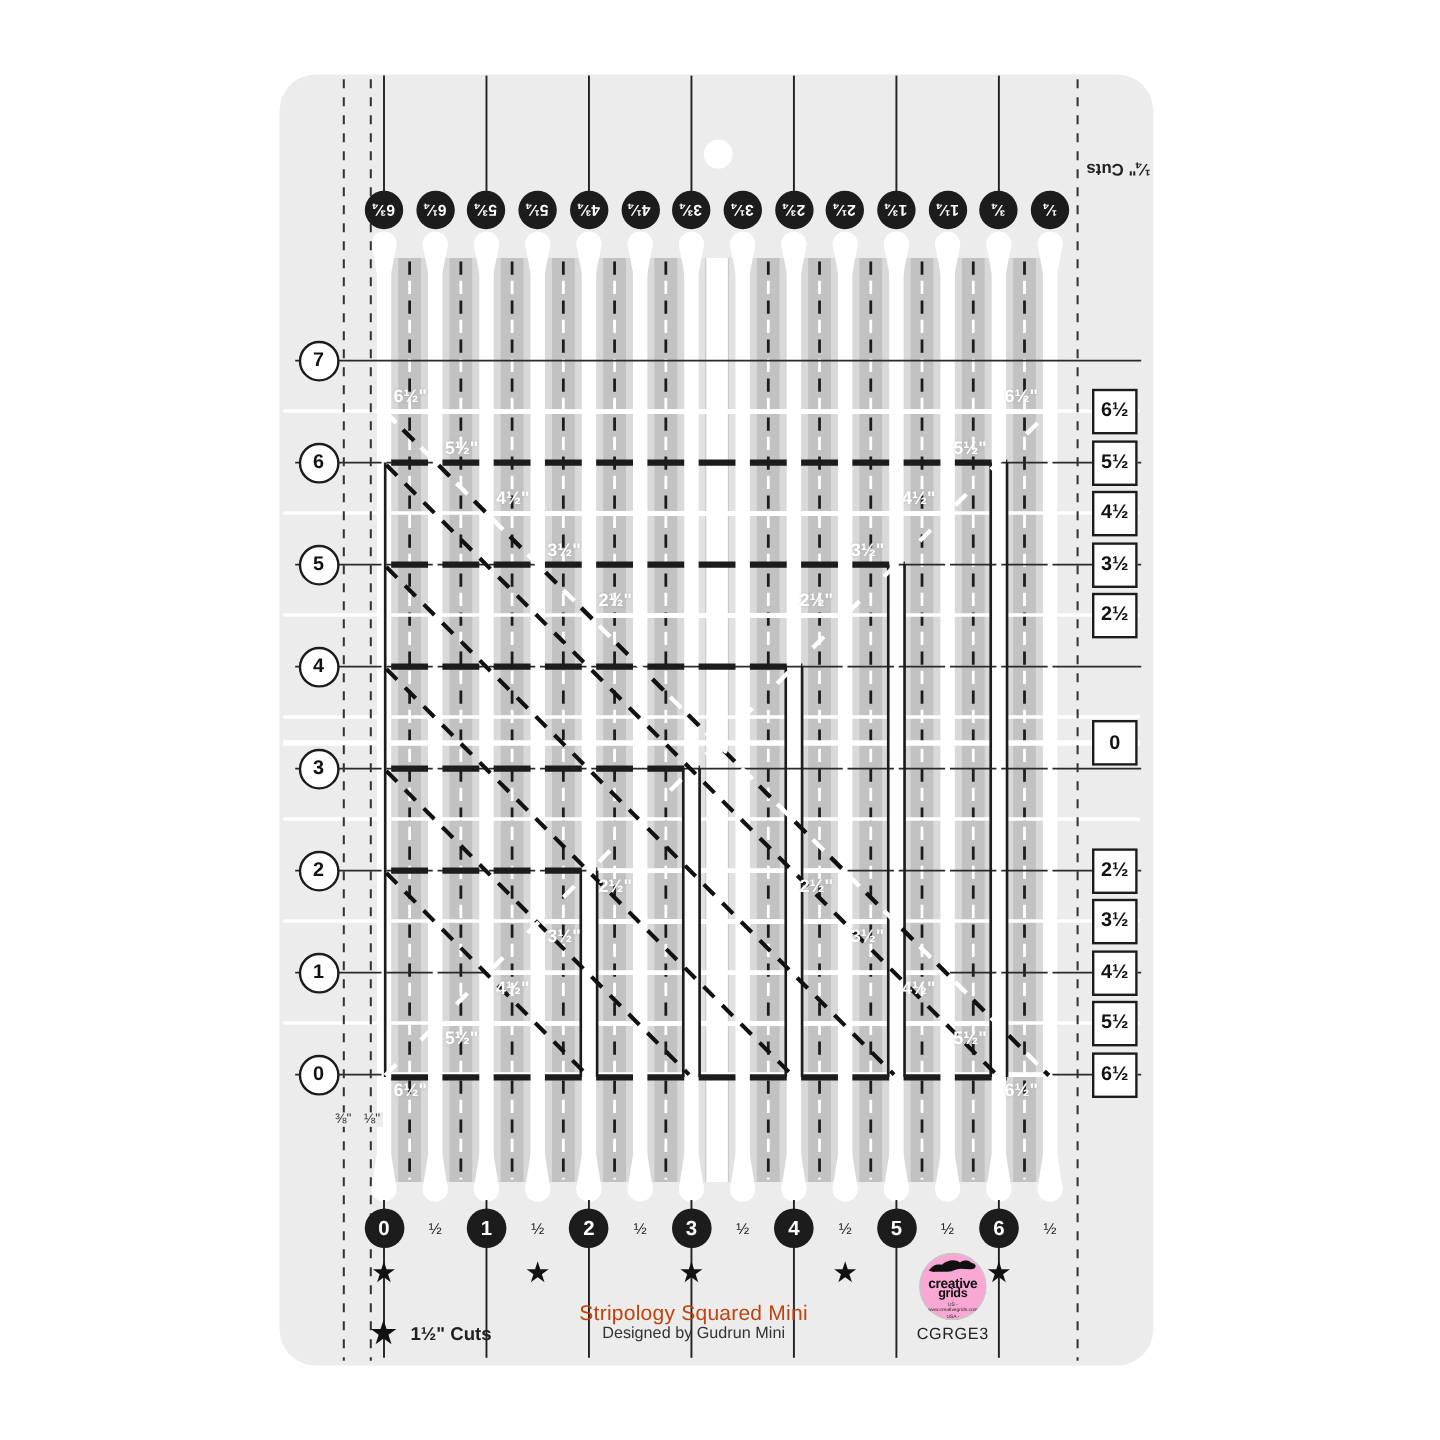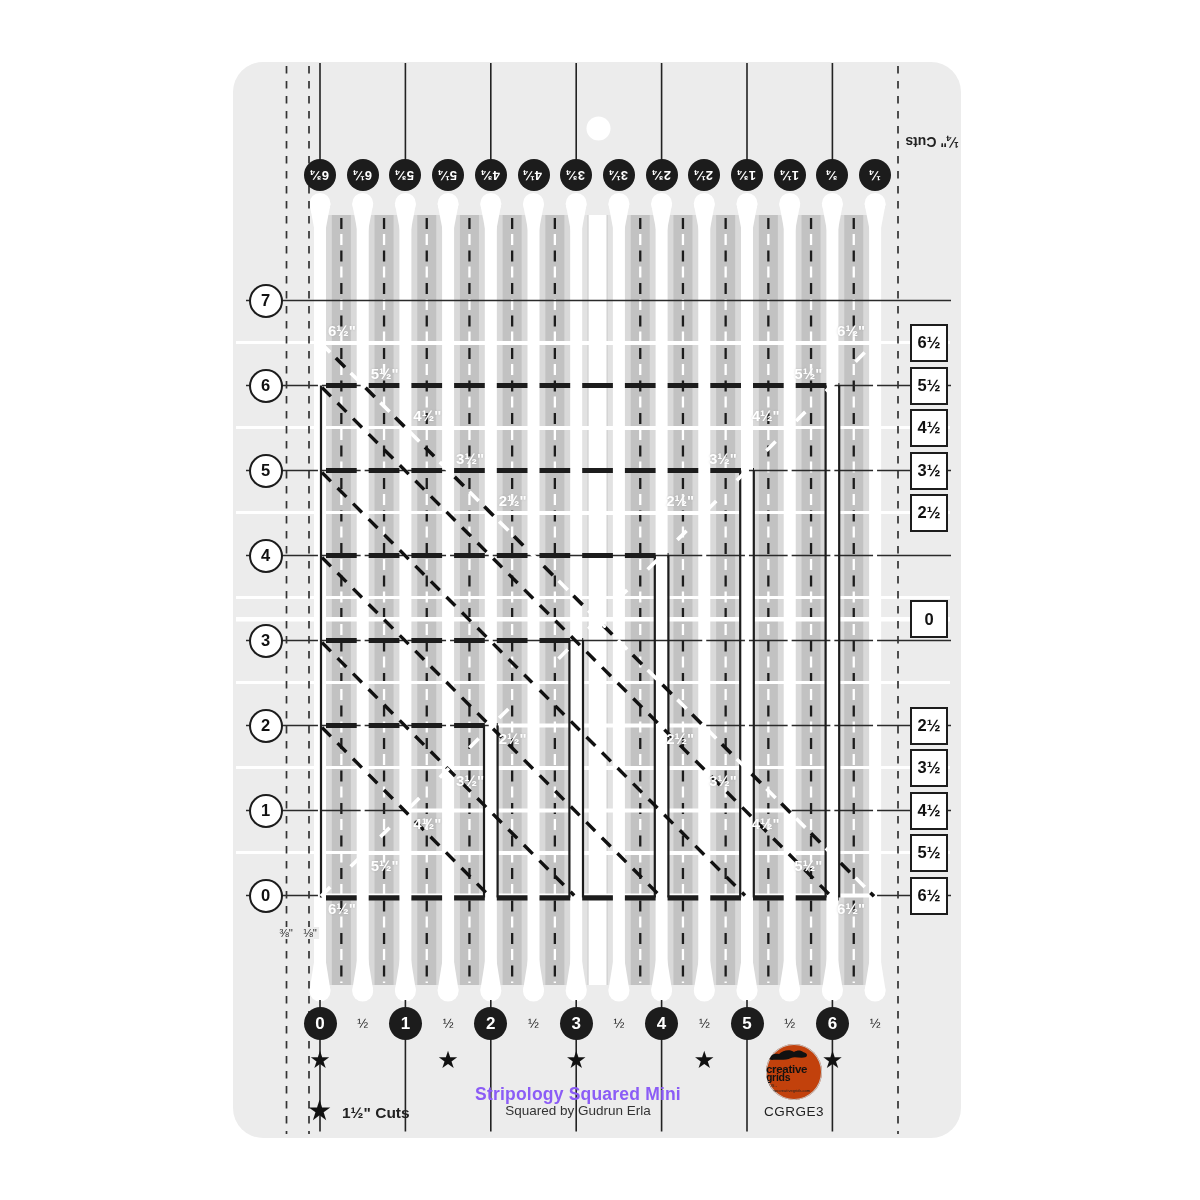--- a/index.html
+++ b/index.html
@@ -20,23 +20,23 @@
       font-size:16.5px;font-weight:bold;color:#111}
   .rb{width:38px;height:38px;background:#fff;border:2.6px solid #1c1c1c;box-sizing:border-box;
       display:flex;align-items:center;justify-content:center;font-size:16.5px;font-weight:bold;color:#111}
   .sq-label{width:48px;margin-left:-24px;text-align:center;color:#fff;font-weight:bold;font-size:15px;
             text-shadow:0 0 2px rgba(120,120,120,.35)}
   .star{color:#111;text-align:center}
   #quarter-cuts{width:100px;text-align:center;transform:rotate(180deg);font-size:14px;font-weight:600;color:#222}
   .offset-label{font-size:11.5px;color:#333;background:#ececec;padding:0 2px;transform:translateX(-50%)}
   #legend-star{font-size:28px;line-height:28px;color:#111}
   #star-cuts{font-size:15.5px;font-weight:600;color:#222}
-  #title{width:420px;text-align:center;font-size:17.5px;font-weight:bold;color:#8b5cf6;letter-spacing:.2px}
+  #title{width:420px;text-align:center;font-size:17.5px;font-weight:normal;color:#c2410c;letter-spacing:.2px}
   #subtitle{width:420px;text-align:center;font-size:13.5px;color:#333}
-  #logo{width:56px;height:56px;border-radius:50%;background:#c2410c;text-align:left;overflow:hidden;
+  #logo{width:56px;height:56px;border-radius:50%;background:#f9a8d4;text-align:center;overflow:hidden;
         box-shadow:0 0 0 1px #c7c7c7 inset}
   #logo .brand1{font-size:11.5px;font-weight:bold;color:#111;margin-top:-2px;letter-spacing:-.3px}
   #logo .brand2{font-size:10.5px;font-weight:bold;color:#111;margin-top:-4px;margin-left:0;letter-spacing:-.3px}
   #logo .tiny{font-size:4.5px;color:#222;line-height:5px;transform:scale(.9)}
   #sku{width:100px;text-align:center;font-size:13.5px;color:#222;letter-spacing:.5px}
 </style>
 </head>
 <body>
 
 <div id="ruler-body" class="abs" style="left:233px;top:62px;width:728px;height:1076px"></div>
@@ -236,21 +236,21 @@
 
 <div id="quarter-cuts" class="abs layer" style="left:882px;top:134px">¼" Cuts</div>
 
 <div class="abs layer offset-label" style="left:286px;top:927px">⅜"</div>
 <div class="abs layer offset-label" style="left:310px;top:927px">⅛"</div>
 
 <div id="legend-star" class="abs layer" style="left:307px;top:1097px">★</div>
 <div id="star-cuts" class="abs layer" style="left:342px;top:1104px">1½" Cuts</div>
 
 <div id="title" class="abs layer" style="left:368px;top:1084px">Stripology Squared Mini</div>
-<div id="subtitle" class="abs layer" style="left:368px;top:1103px">Squared by Gudrun Erla</div>
+<div id="subtitle" class="abs layer" style="left:368px;top:1103px">Designed by Gudrun Mini</div>
 
 <div id="logo" class="abs layer" style="left:766px;top:1044px">
   <svg width="44" height="12" viewBox="0 0 44 12" style="margin-top:5px">
     <path d="M2,10 C5,5 9,4 13,5 C17,1 24,0 28,3 C31,1 35,1 37,3 C41,4 42,6 40,8
              C35,10 29,7 25,9 C19,12 10,10 6,11 Z" fill="#111"></path>
   </svg>
   <div class="brand1">creative</div>
   <div class="brand2">grids</div>
   <div class="tiny">US - www.creativegrids.com</div>
   <div class="tiny">USA - www.creativegridsusa.com</div>

